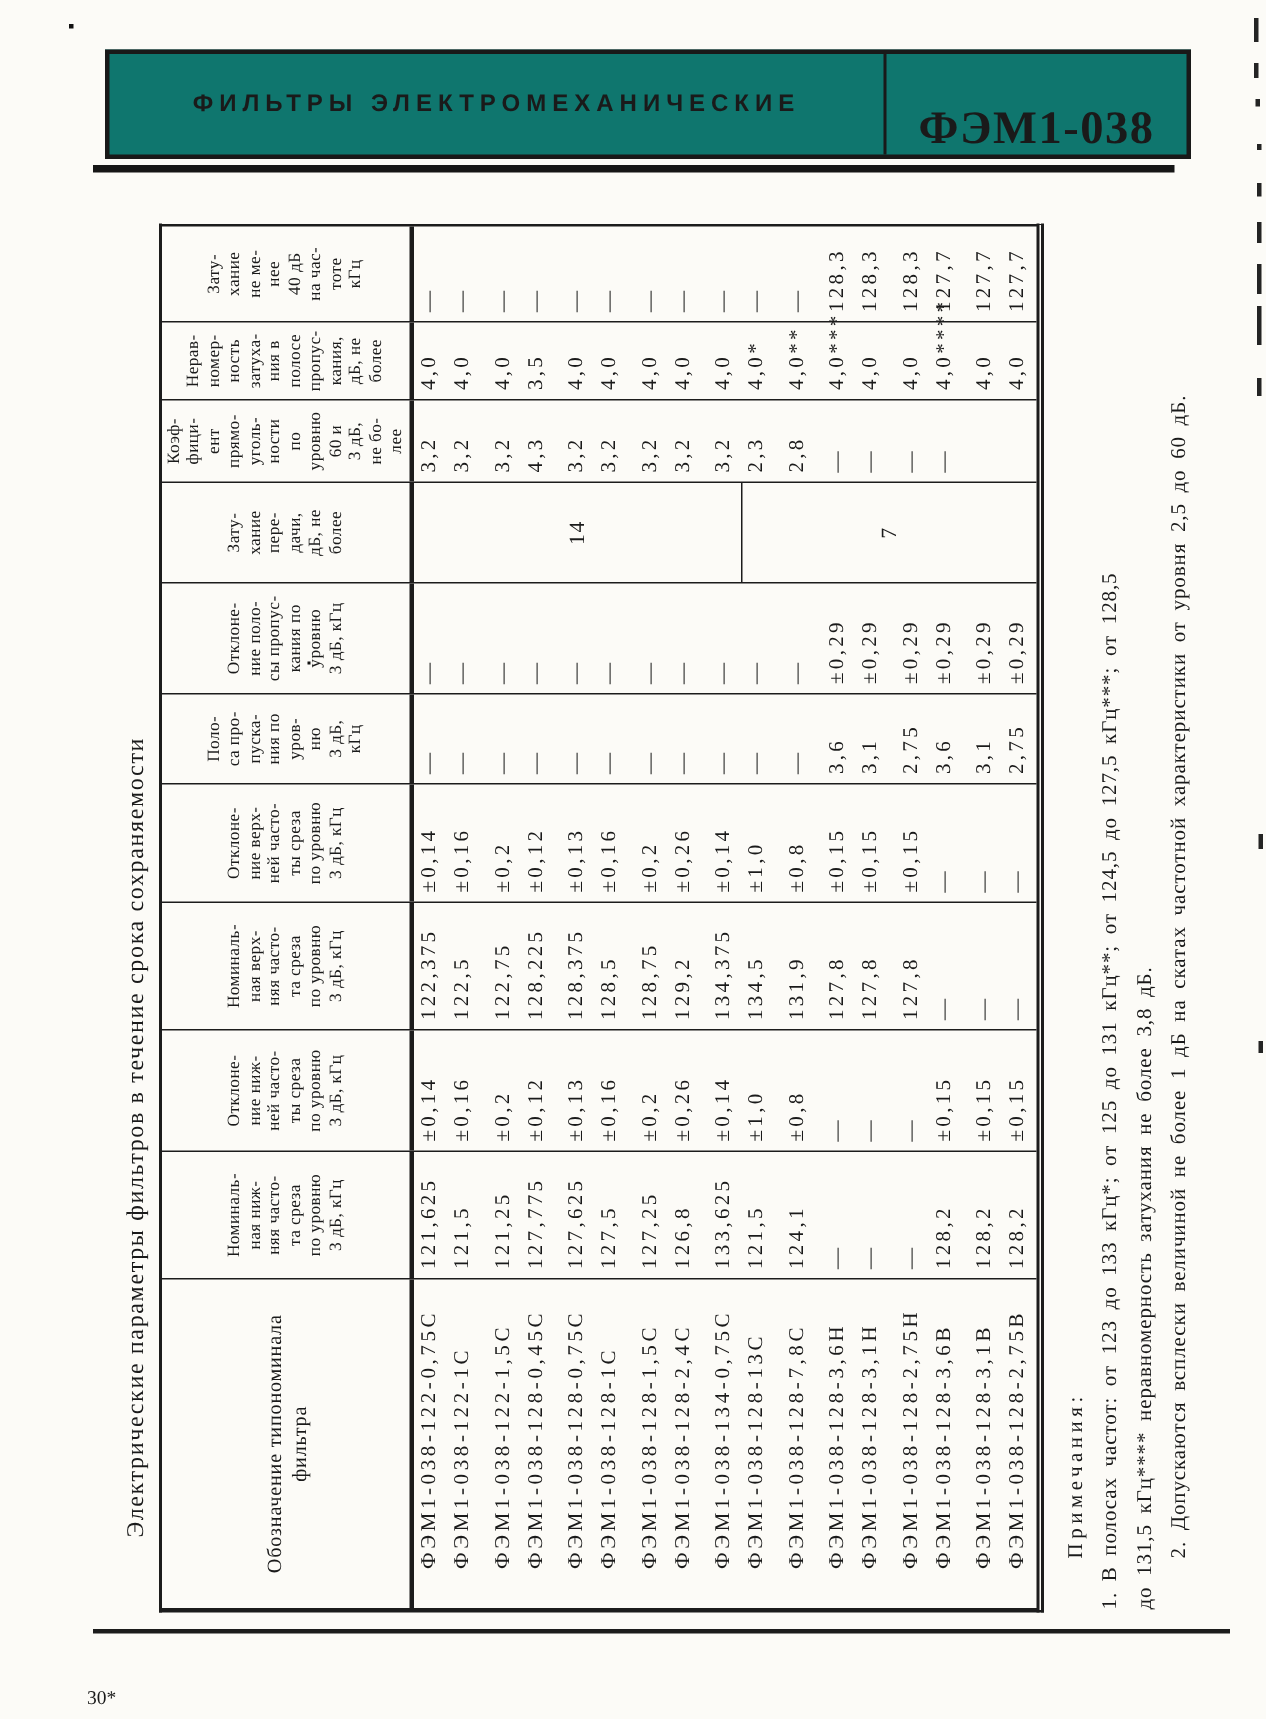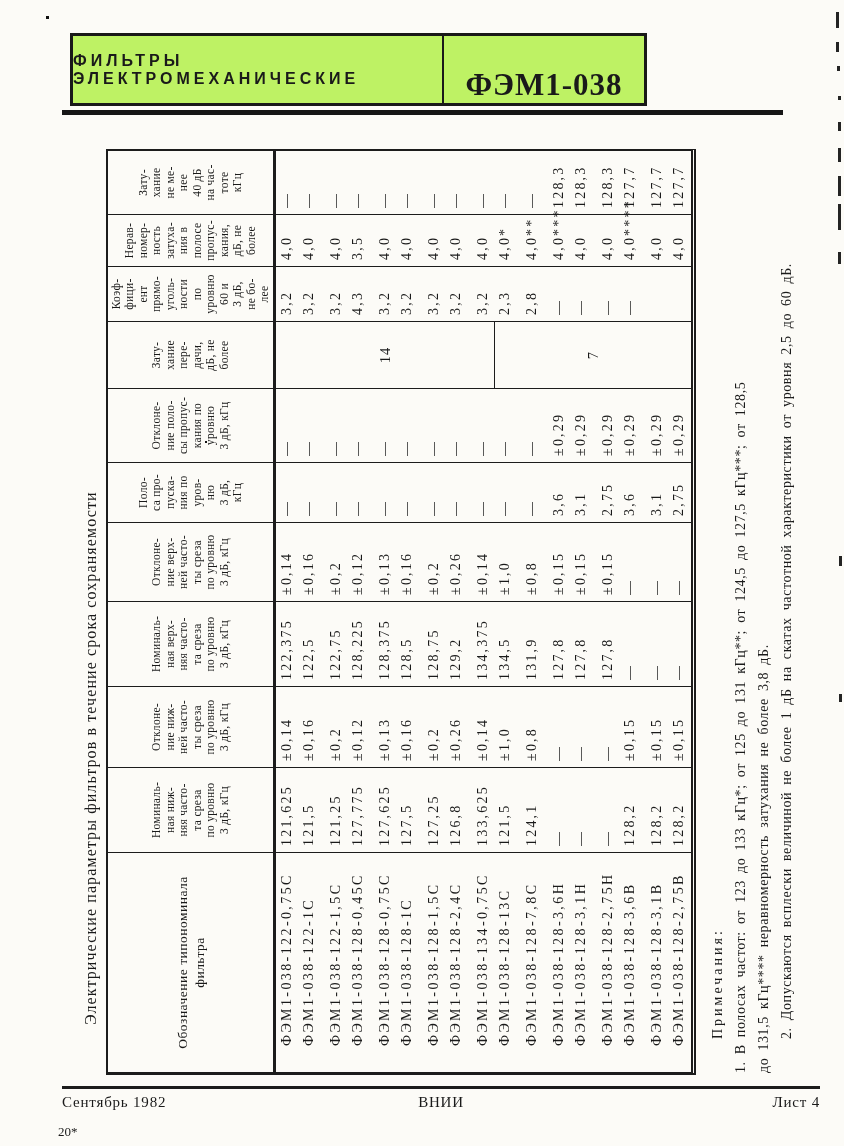--- a/index.html
+++ b/index.html
@@ -3,22 +3,22 @@
 <meta charset="utf-8">
 <style>
   html,body { margin:0; padding:0; background:#e8e8e8; }
   .page {
     position:relative; width:844px; height:1146px; margin:0 auto;
     background:#fcfbf7; color:#1a1a1a; overflow:hidden;
     font-family:"Liberation Serif", serif;
   }
   
   .header-box {
-    position:absolute; left:70px; top:33px; width:577px; height:73px;
-    border:3px solid #191919; display:flex; box-sizing:border-box; background:#bef264;
+    position:absolute; left:70px; top:33px; width:724px; height:73px;
+    border:3px solid #191919; display:flex; box-sizing:border-box; background:#0f766e;
   }
   .hb-left { flex:1; display:flex; align-items:center; justify-content:center; }
   .hb-left span {
     font-family:"Liberation Sans", sans-serif; font-weight:bold;
     font-size:16px; letter-spacing:4px;
   }
   .hb-right { width:200px; border-left:2.5px solid #191919; display:flex; align-items:flex-end; justify-content:center; }
   .hb-right span { font-size:31px; font-weight:bold; letter-spacing:1px; }
   .thick-rule { position:absolute; left:62px; top:110px; width:721px; height:5px; background:#161616; }
 
@@ -381,26 +381,21 @@
         </div>
       <div class="notes">
           <div class="note-line indent"><div class="note-label">Примечания: </div>1. В полосах частот: от 123 до 133 кГц*; от 125 до 131 кГц**; от 124,5 до 127,5 кГц***; от 128,5</div>
           <div class="note-line">до 131,5 кГц**** неравномерность затухания не более 3,8 дБ.</div>
           <div class="note-line indent">2. Допускаются всплески величиной не более 1 дБ на скатах частотной характеристики от уровня 2,5 до 60 дБ.</div>
         </div>
     </div>
   </div>
 
   <div class="footer-rule"></div>
-  <div class="footer">
-    <span class="fl">Сентябрь 1982</span>
-    <span class="fc">ВНИИ</span>
-    <span class="fr">Лист 4</span>
-  </div>
-  <div class="press-mark">20*</div>
+  <div class="press-mark">30*</div>
 
   <div class="speck" style="left:46px;top:16px;width:3px;height:3px;"></div>
   <div class="speck" style="left:205px;top:441px;width:2px;height:2px;"></div>
   <div class="edge-mark" style="left:836px;top:12px;height:16px;"></div>
   <div class="edge-mark" style="left:836px;top:42px;height:10px;"></div>
   <div class="edge-mark" style="left:837px;top:66px;height:5px;"></div>
   <div class="edge-mark" style="left:838px;top:96px;height:4px;"></div>
   <div class="edge-mark" style="left:838px;top:122px;height:9px;"></div>
   <div class="edge-mark" style="left:838px;top:148px;height:14px;"></div>
   <div class="edge-mark" style="left:838px;top:176px;height:20px;"></div>

